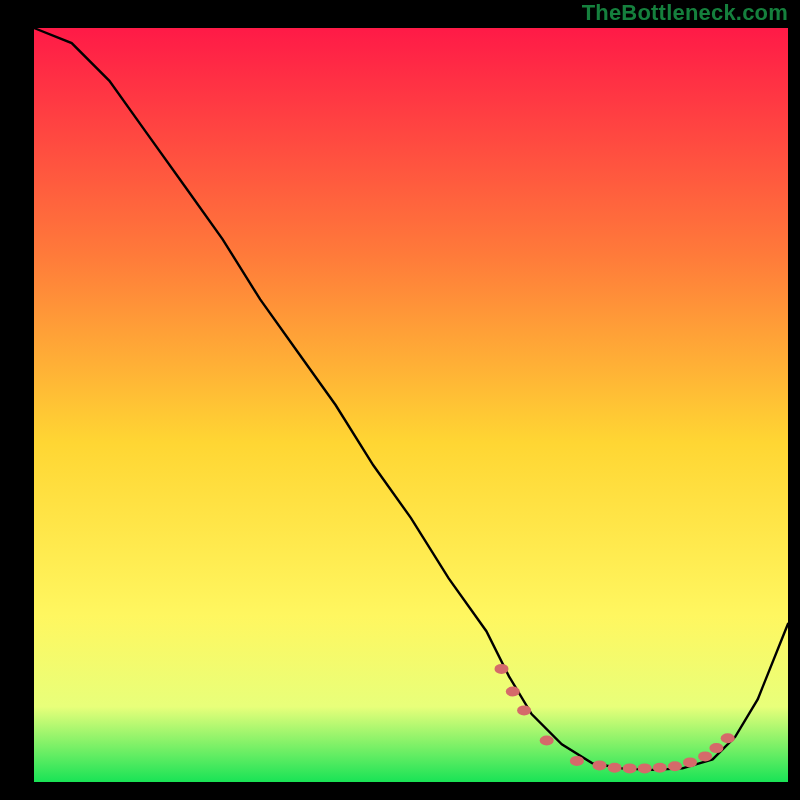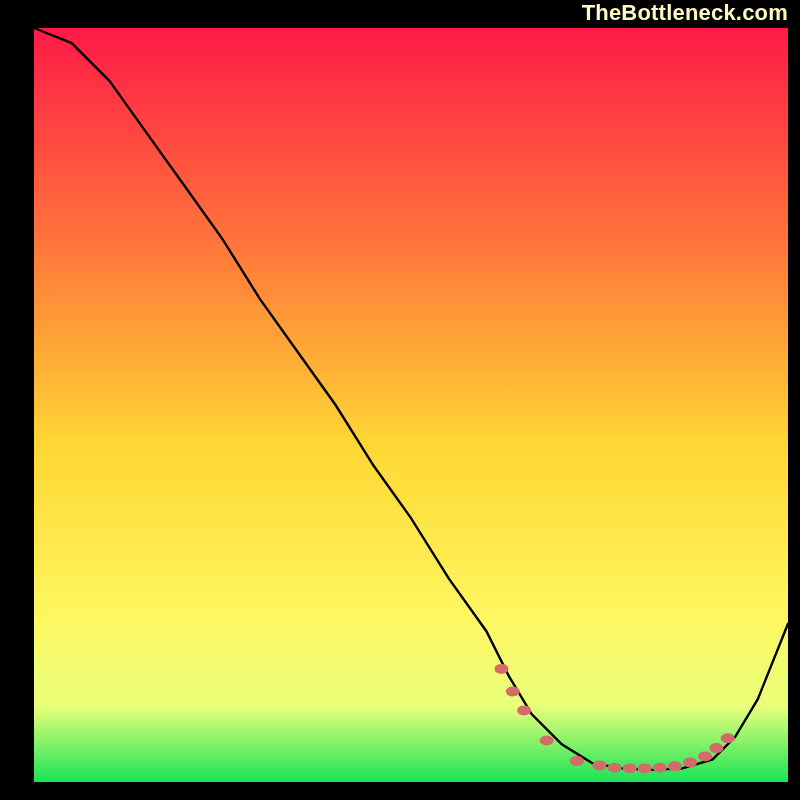--- a/index.html
+++ b/index.html
@@ -13,21 +13,21 @@
   }
   .frame {
     position: relative;
     width: 800px;
     height: 800px;
   }
   .watermark {
     position: absolute;
     top: 0px;
     right: 12px;
-    color: #fef9c3;
+    color: #15803d;
     font-size: 22px;
     font-weight: 600;
     letter-spacing: 0.2px;
     z-index: 5;
   }
   svg.chart {
     position: absolute;
     left: 0;
     top: 0;
     width: 800px;

